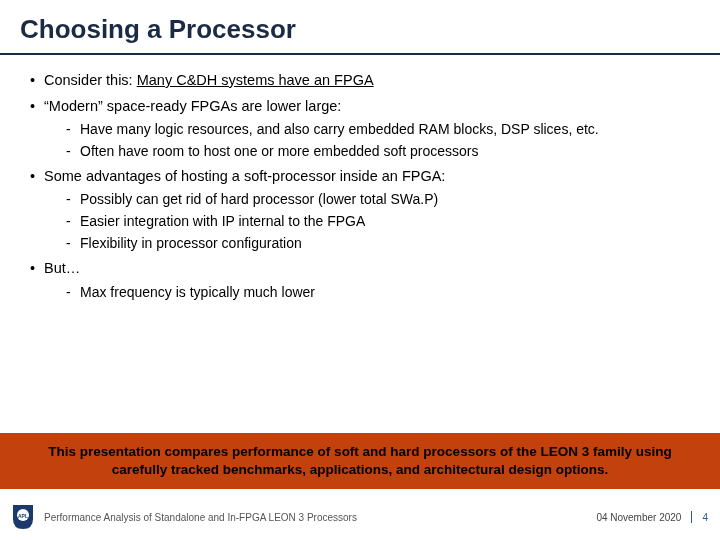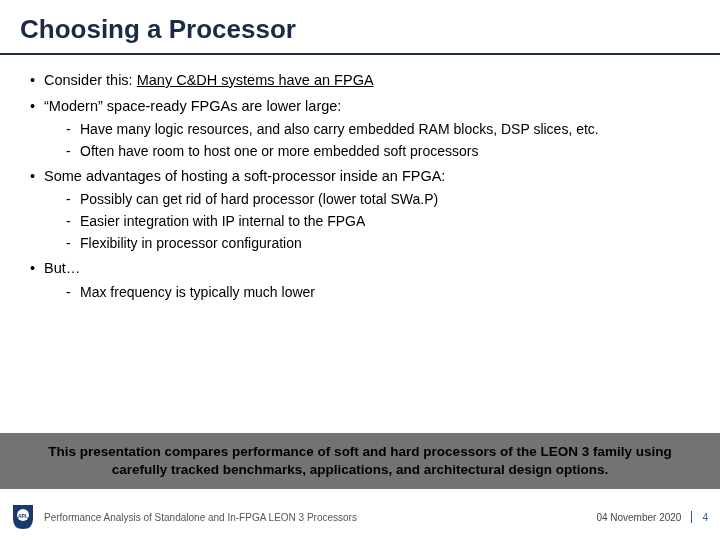--- a/index.html
+++ b/index.html
@@ -52,21 +52,21 @@
     font-size: 14px;
   }
   ul.level2 > li::before {
     content: "-";
     position: absolute;
     left: 0;
     top: 0;
   }
   .underline { text-decoration: underline; }
   .callout {
-    background: #737373;
+    background: #c2410c;
     padding: 10px 20px;
     text-align: center;
     font-weight: bold;
     font-size: 13.5px;
     line-height: 1.35;
     margin: 4px 0 0 0;
   }
   .footer {
     display: flex;
     align-items: center;

